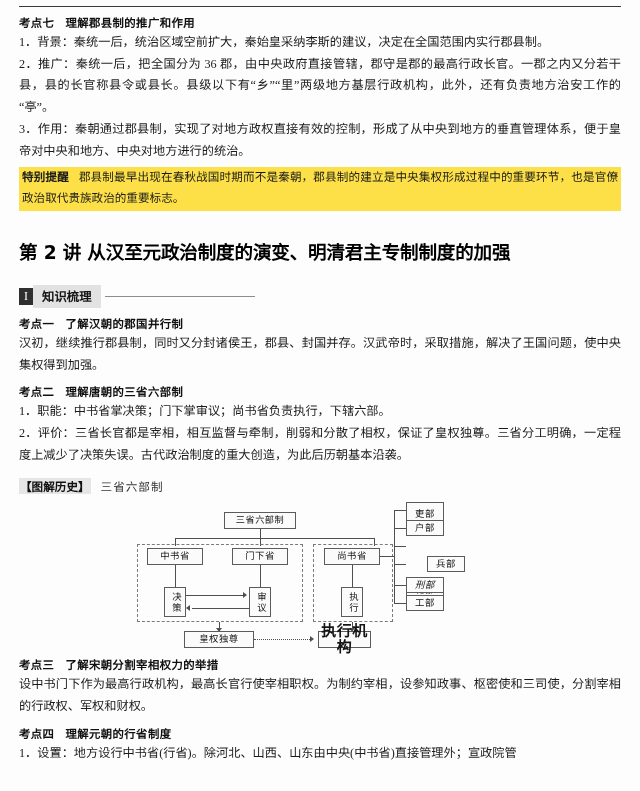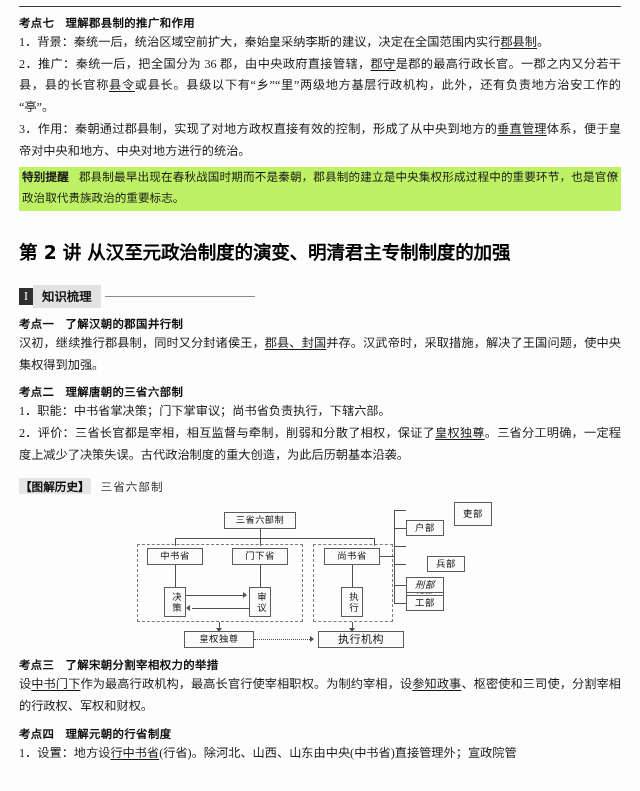--- a/index.html
+++ b/index.html
@@ -39,25 +39,25 @@
   .kp-head .kp-label { margin-right: 11px; }
 
   p.body-line {
     font-size: 12.2px;
     line-height: 1.78;
     margin: 0;
     text-align: justify;
     text-justify: inter-ideograph;
     color: #1b1b1b;
   }
-  .u { text-decoration: underline; text-underline-offset: 2px; }
+  .u { text-underline-offset: 2px; }
 
   
   .tip-box {
-    background: #bef264;
+    background: #fde047;
     margin: 5px 0 0 0;
     padding: 1px 3px 2px 3px;
     font-size: 11.6px;
     line-height: 1.75;
     color: #1b1b1b;
     text-align: justify;
     text-justify: inter-ideograph;
   }
   .tip-box .tip-title {
     font-weight: bold;
@@ -269,34 +269,34 @@
     <div class="ln h" style="left:361px; top:58px; width:14px;"></div>
     <div class="ln v" style="left:375px; top:12px; height:93px;"></div>
 
     <div class="ln h" style="left:375px; top:12px; width:12px;"></div>
     <div class="ln h" style="left:375px; top:30px; width:12px;"></div>
     <div class="ln h" style="left:375px; top:48px; width:12px;"></div>
     <div class="ln h" style="left:375px; top:66px; width:12px;"></div>
     <div class="ln h" style="left:375px; top:87px; width:12px;"></div>
     <div class="ln h" style="left:375px; top:105px; width:12px;"></div>
 
-    <div class="dbox" style="left:387px; top:4px; width:38px; height:24px;margin-left:48px;">吏部</div>
+    <div class="dbox" style="left:387px; top:4px; width:38px; height:24px;">吏部</div>
     <div class="dbox" style="left:387px; top:22px; width:38px; height:16px;">户部</div>
     <div class="dbox" style="left:387px; top:56px; width:38px; height:16px;margin-top:28px;">礼部</div>
     <div class="dbox" style="left:408px; top:58px; width:38px; height:16px;">兵部</div>
     <div class="dbox" style="left:387px; top:79px; width:38px; height:16px;font-style:italic;">刑部</div>
     <div class="dbox" style="left:387px; top:97px; width:38px; height:16px;">工部</div>
 
     <div class="ln v" style="left:200px; top:124px; height:9px;"></div>
     <div class="arrow-d" style="left:197px; top:130px;"></div>
     <div class="ln v" style="left:333px; top:124px; height:9px;"></div>
     <div class="arrow-d" style="left:330px; top:130px;"></div>
 
     <div class="dbox" style="left:165px; top:133px; width:70px; height:17px; font-size:9.4px;">皇权独尊</div>
-    <div class="dbox" style="left:299px; top:133px; width:86px; height:17px; font-size:11px;">执行机构</div>
+    <div class="dbox" style="left:299px; top:133px; width:53px; height:17px; font-size:15px;font-weight:bold;">执行机构</div>
 
     <div class="dotln" style="left:235px; top:141px; width:56px;"></div>
     <div class="arrow-r" style="left:291px; top:138px;"></div>
   </div>
 
   <div class="kp-head" style="margin-top:6px;">
     <span class="kp-label">考点三</span><span>了解宋朝分割宰相权力的举措</span>
   </div>
   <p class="body-line"><span>设</span><span class="u">中书门下</span><span>作为最高行政机构，最高长官行使宰相职权。为制约宰相，设</span><span class="u">参知政事</span><span>、枢密使和三司使，分割宰相的行政权、军权和财权。</span></p>
 

